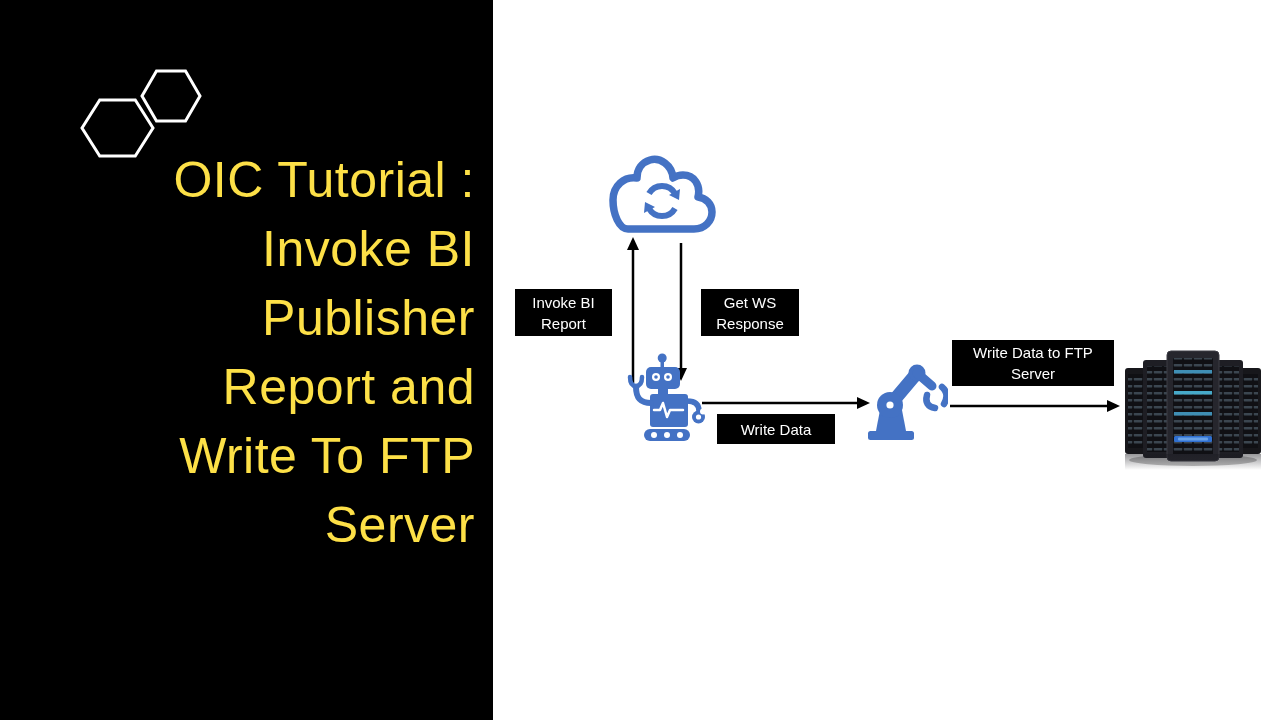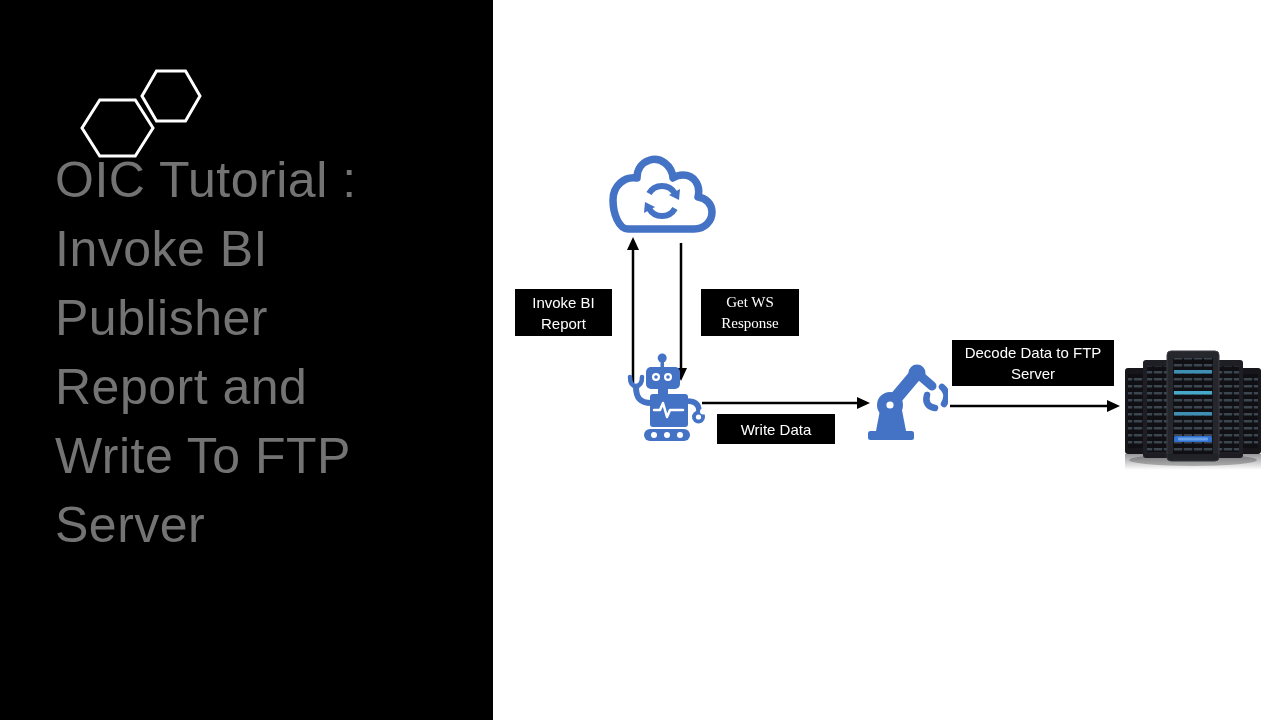--- a/index.html
+++ b/index.html
@@ -19,42 +19,43 @@
   .abs{position:absolute;}
 
   
   .left-panel{
     left:0;top:0;width:493px;height:720px;
     background:#000000;
   }
   .hexes{left:80px;top:66px;}
   .slide-title{
     left:55px;top:146px;width:420px;
-    color:#737373;
+    color:#fde047;
     font-size:50px;
     line-height:69px;
     font-weight:300;
     letter-spacing:0.5px;
     white-space:pre-line;
+    text-align:right;
   }
 
   
   .label-box{
     background:var(--label-bg);
     color:var(--label-fg);
     font-size:15px;
     line-height:21px;
     display:flex;
     align-items:center;
     justify-content:center;
     text-align:center;
     white-space:pre-line;
   }
   .lbl-invoke{left:515px;top:289px;width:97px;height:47px;}
-  .lbl-getws{left:701px;top:289px;width:98px;height:47px;font-family:Liberation Serif, serif;}
+  .lbl-getws{left:701px;top:289px;width:98px;height:47px;}
   .lbl-decode{left:717px;top:414px;width:118px;height:30px;}
   .lbl-write{left:952px;top:340px;width:162px;height:46px;}
 
   
   .cloud-icon{left:598px;top:155px;}
   .robot-icon{left:626px;top:353px;}
   .arm-icon{left:860px;top:358px;}
   .server-img{left:1123px;top:348px;}
 
   .arrow-up{left:627px;top:237px;}
@@ -111,21 +112,21 @@
 <svg class="abs arrow-r2" width="170" height="14" viewBox="0 0 170 14">
   <line x1="0" y1="7" x2="157" y2="7" stroke="#000" stroke-width="2.5"></line>
   <polygon points="170,7 157,1 157,13" fill="#000"></polygon>
 </svg>
 
 <div class="abs label-box lbl-invoke">Invoke BI
 Report</div>
 <div class="abs label-box lbl-getws">Get WS
 Response</div>
 <div class="abs label-box lbl-decode">Write Data</div>
-<div class="abs label-box lbl-write">Decode Data to FTP
+<div class="abs label-box lbl-write">Write Data to FTP
 Server</div>
 
 <svg class="abs robot-icon" width="80" height="88" viewBox="0 0 80 88">
   <g fill="var(--blue)">
 
     <rect x="34.5" y="7" width="3.5" height="9"></rect>
     <circle cx="36.2" cy="5" r="4.5"></circle>
 
     <rect x="20" y="14" width="34" height="22" rx="5"></rect>
 

